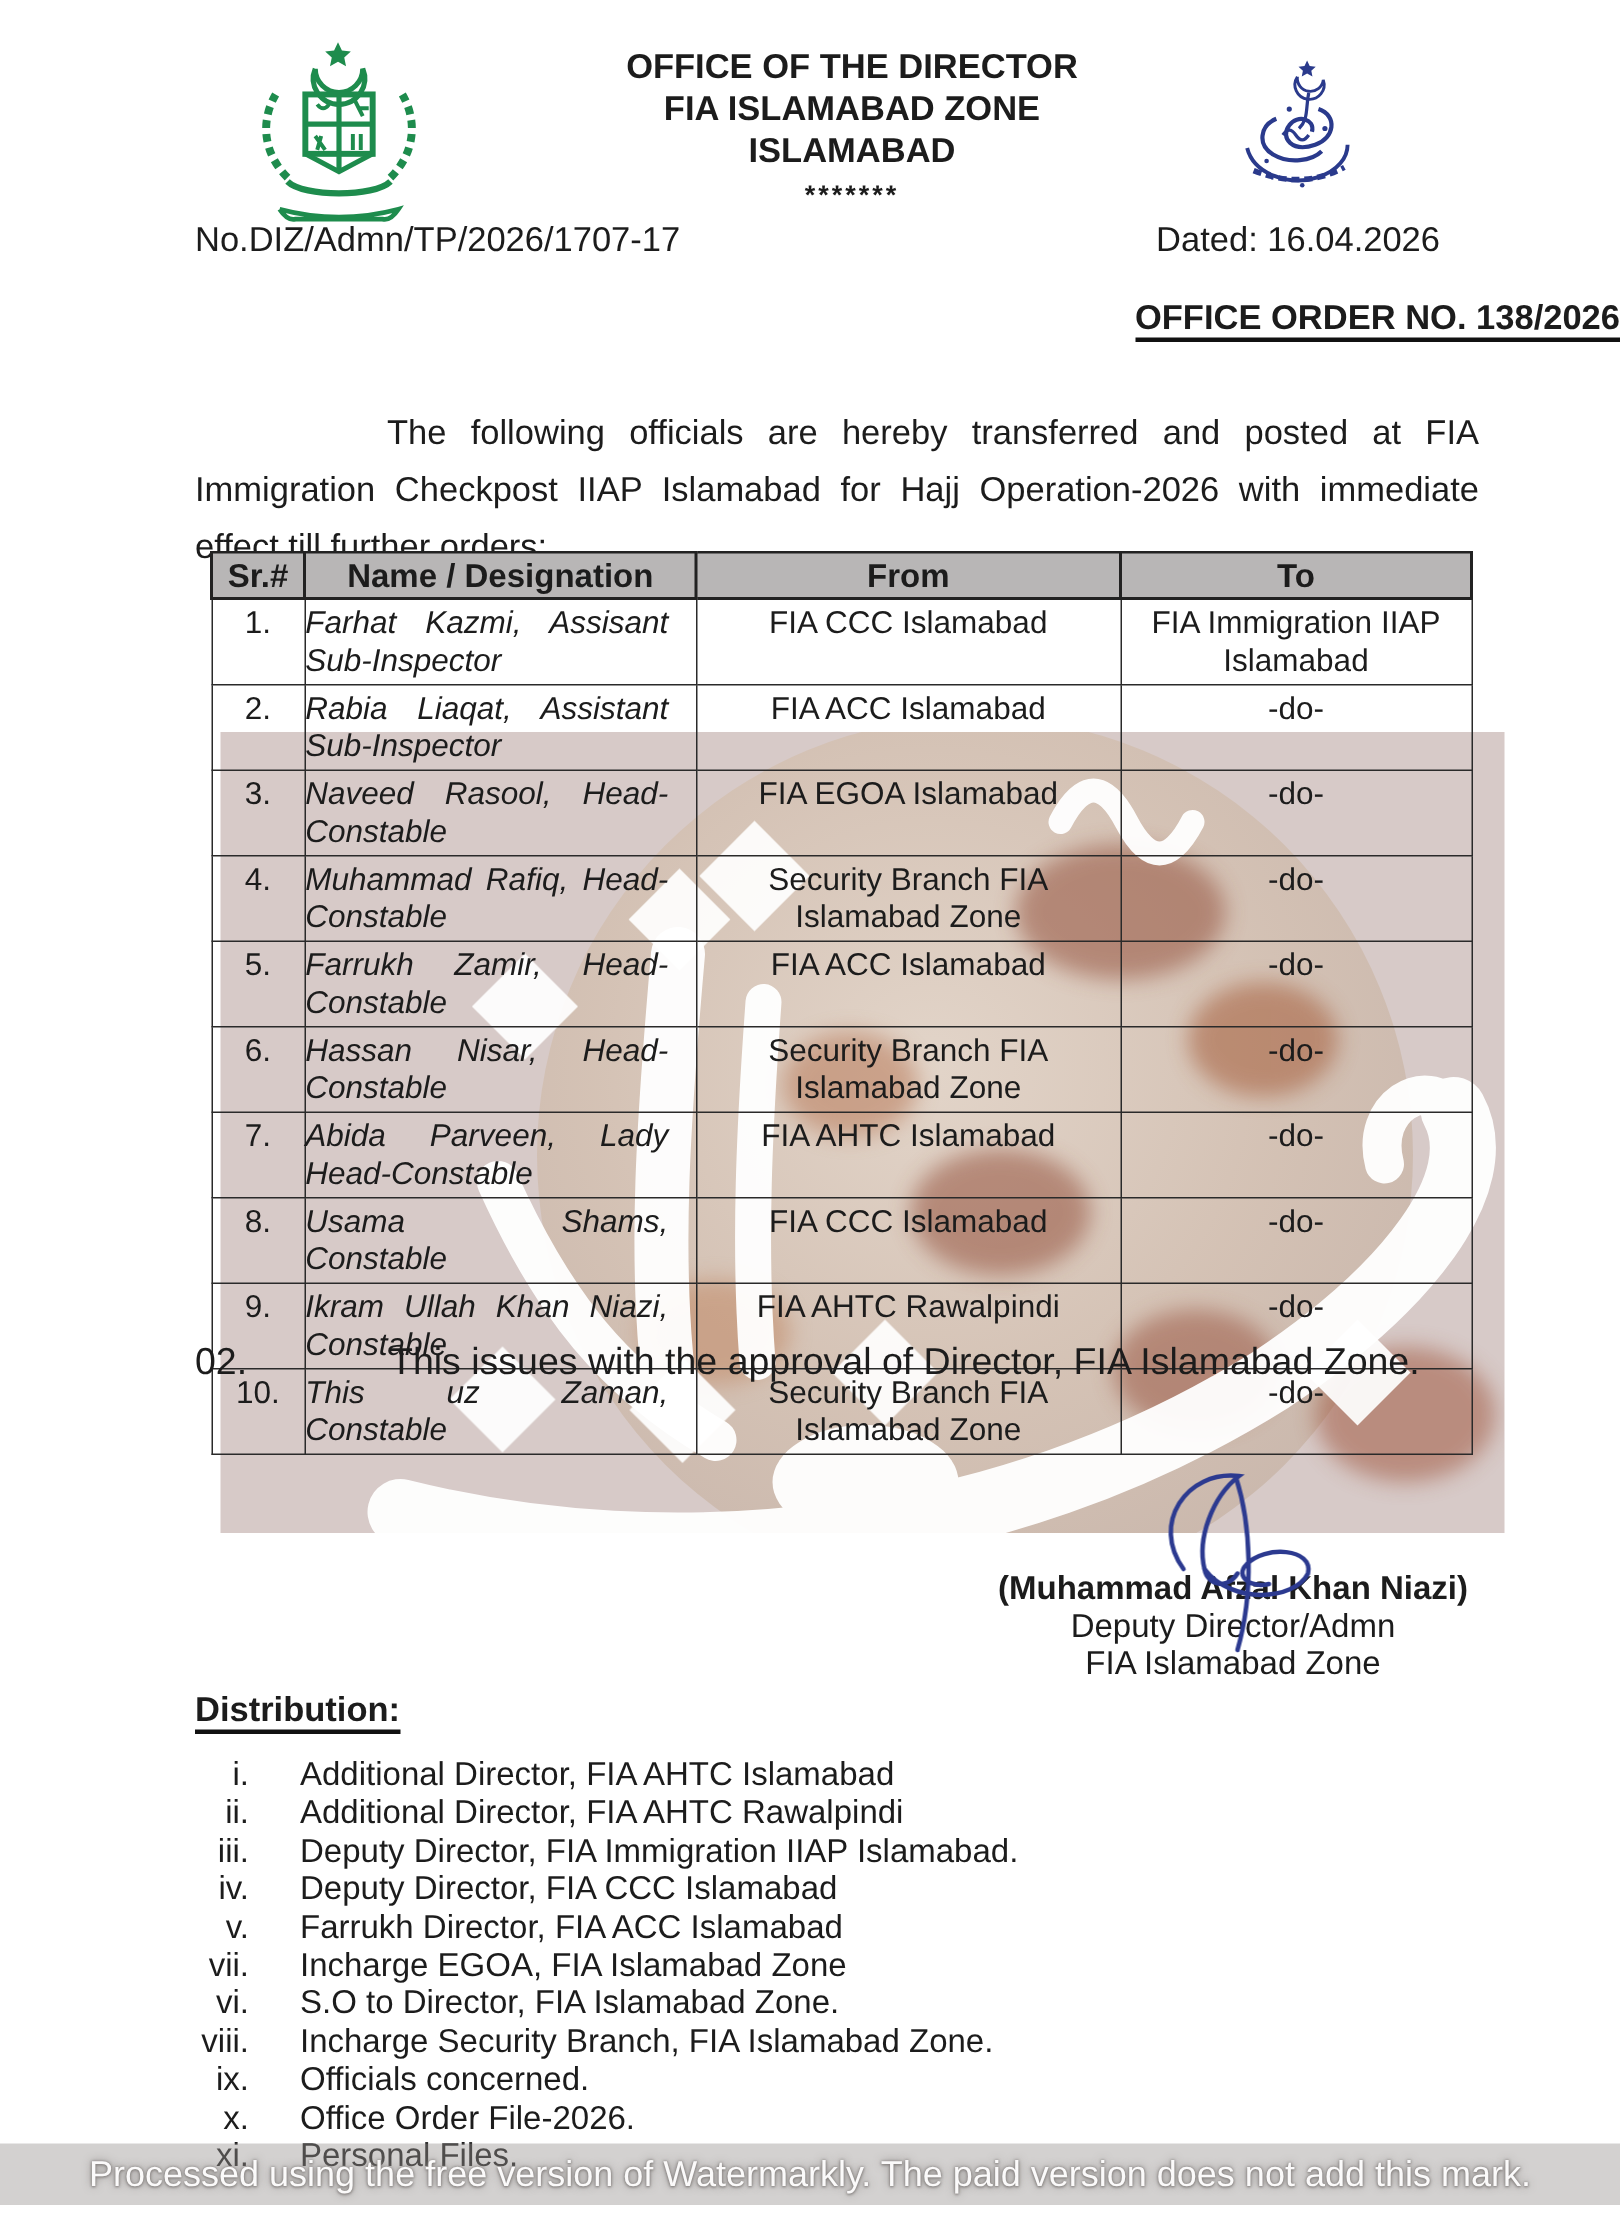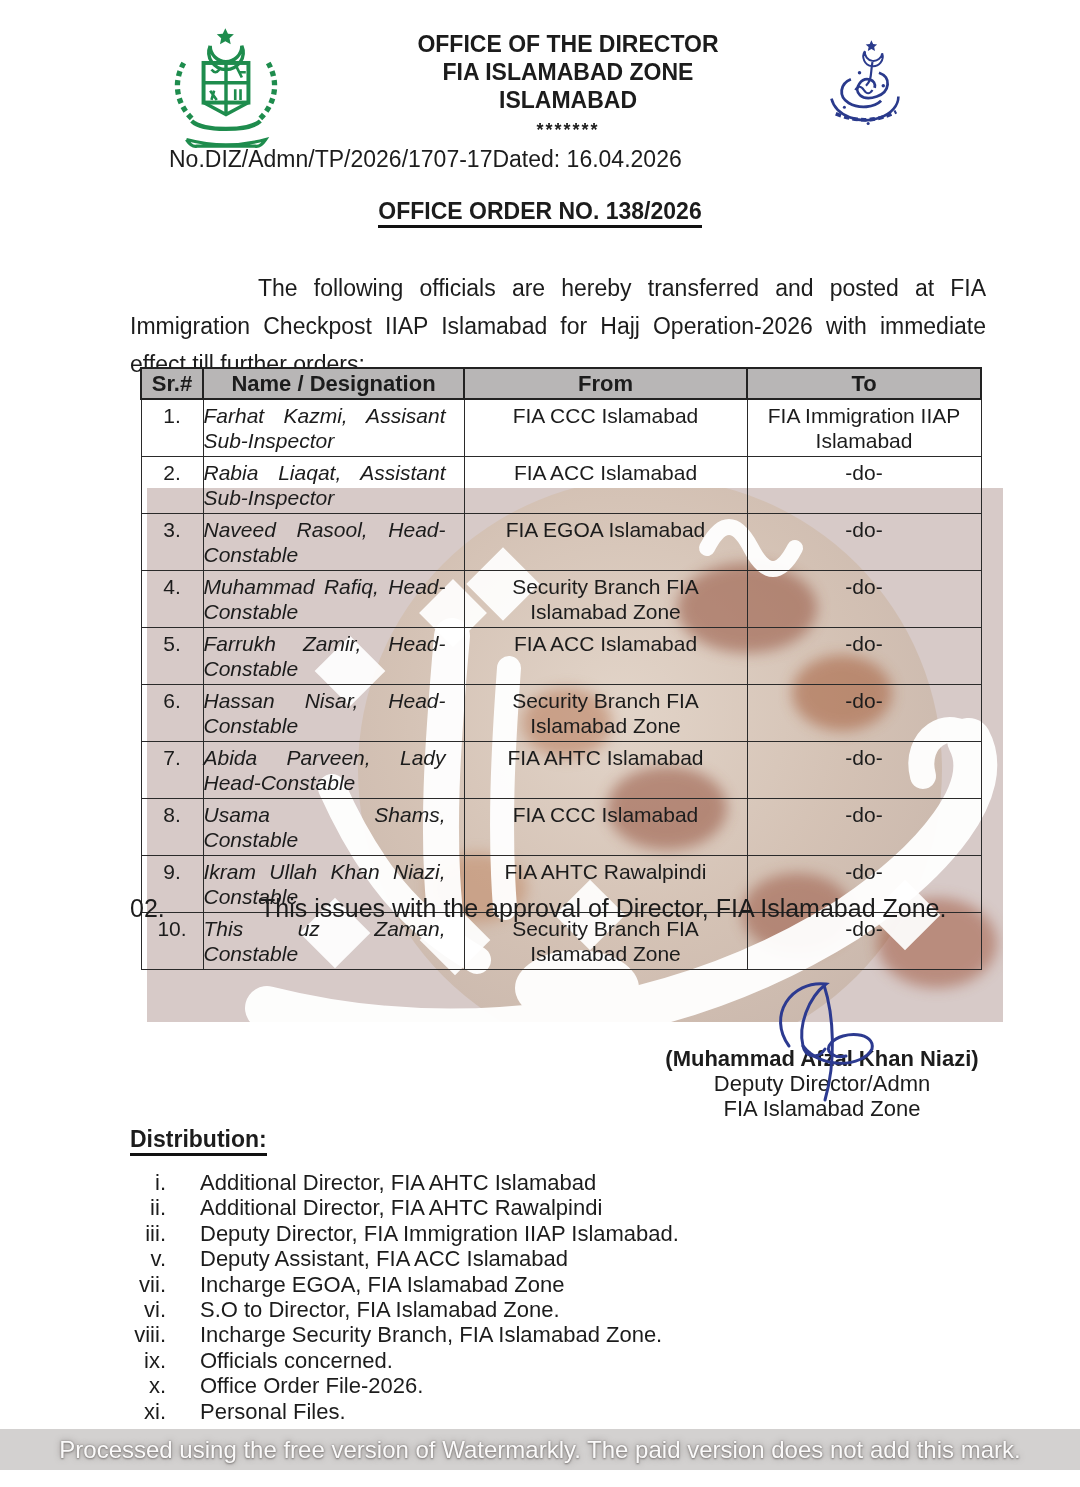--- a/index.html
+++ b/index.html
@@ -13,24 +13,24 @@
   *{box-sizing:border-box;}
   html,body{margin:0;padding:0;}
   body{background:#fff;font-family:"Liberation Sans",sans-serif;color:var(--ink);}
   #page{position:relative;width:1080px;height:1487px;background:#fff;overflow:hidden;}
 
   
   .hdr-center{position:absolute;left:0;top:30px;width:1080px;text-align:center;font-weight:bold;font-size:23px;line-height:28px;margin-left:28px;}
   .hdr-stars{font-size:18px;letter-spacing:2px;font-weight:bold;margin-top:2px;}
   .emblem{position:absolute;left:160px;top:26px;width:132px;height:132px;}
   .urdu-logo{position:absolute;left:812px;top:34px;width:108px;height:112px;}
-  .refline{position:absolute;left:130px;top:146px;width:830px;display:flex;justify-content:flex-start;font-size:23px;margin-left:39px;}
-
-  
-  .order-title{position:absolute;left:0;top:198px;width:1080px;text-align:center;}
+  .refline{position:absolute;left:130px;top:146px;width:830px;display:flex;justify-content:space-between;font-size:23px;}
+
+  
+  .order-title{position:absolute;left:0;top:198px;width:1080px;text-align:right;}
   .order-title span{font-weight:bold;font-size:23px;border-bottom:3px solid #111;padding-bottom:1px;}
   .intro{position:absolute;left:130px;top:246px;width:856px;font-size:23px;line-height:38px;text-align:justify;text-indent:128px;}
 
   
   .wm-rect{position:absolute;left:147px;top:488px;width:856px;height:534px;background:var(--wm-pink);overflow:hidden;}
   .wm-rect svg{position:absolute;left:0;top:0;}
 
   
   .order-table{position:absolute;left:140px;top:367px;width:840px;border-collapse:collapse;table-layout:fixed;font-size:21px;line-height:25px;}
   .order-table col.c-sr{width:62px;} .order-table col.c-name{width:261px;}
@@ -279,24 +279,28 @@
     <div class="dist-item">
       <span class="rn">ii.</span>
       <span>Additional Director, FIA AHTC Rawalpindi</span>
     </div>
 
     <div class="dist-item">
       <span class="rn">iii.</span>
       <span>Deputy Director, FIA Immigration IIAP Islamabad.</span>
     </div>
 
+    <div class="dist-item">
+      <span class="rn">iv.</span>
+      <span>Deputy Director, FIA CCC Islamabad</span>
+    </div>
 
     <div class="dist-item">
       <span class="rn">v.</span>
-      <span>Deputy Assistant, FIA ACC Islamabad</span>
+      <span>Farrukh Director, FIA ACC Islamabad</span>
     </div>
 
     <div class="dist-item">
       <span class="rn">vii.</span>
       <span>Incharge EGOA, FIA Islamabad Zone</span>
     </div>
 
     <div class="dist-item">
       <span class="rn">vi.</span>
       <span>S.O to Director, FIA Islamabad Zone.</span>

